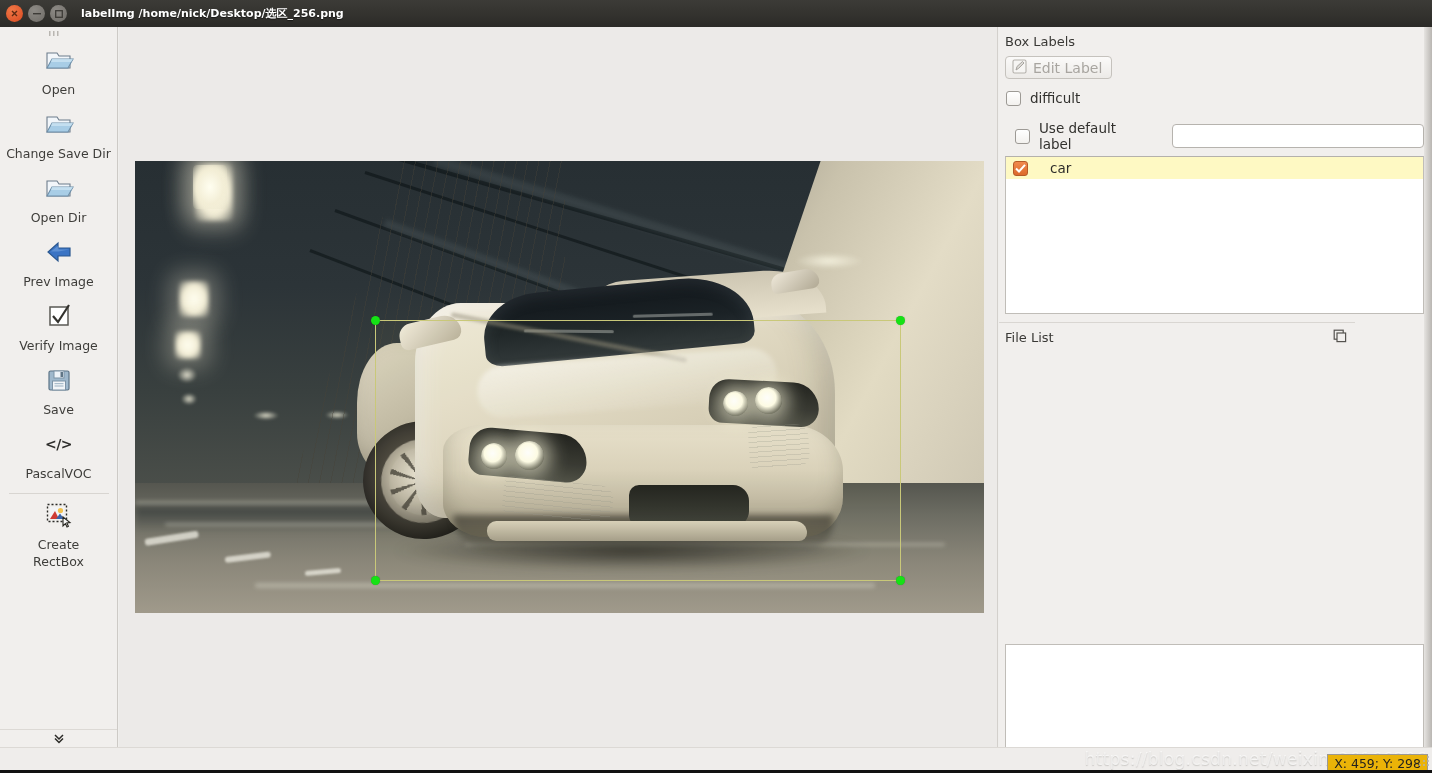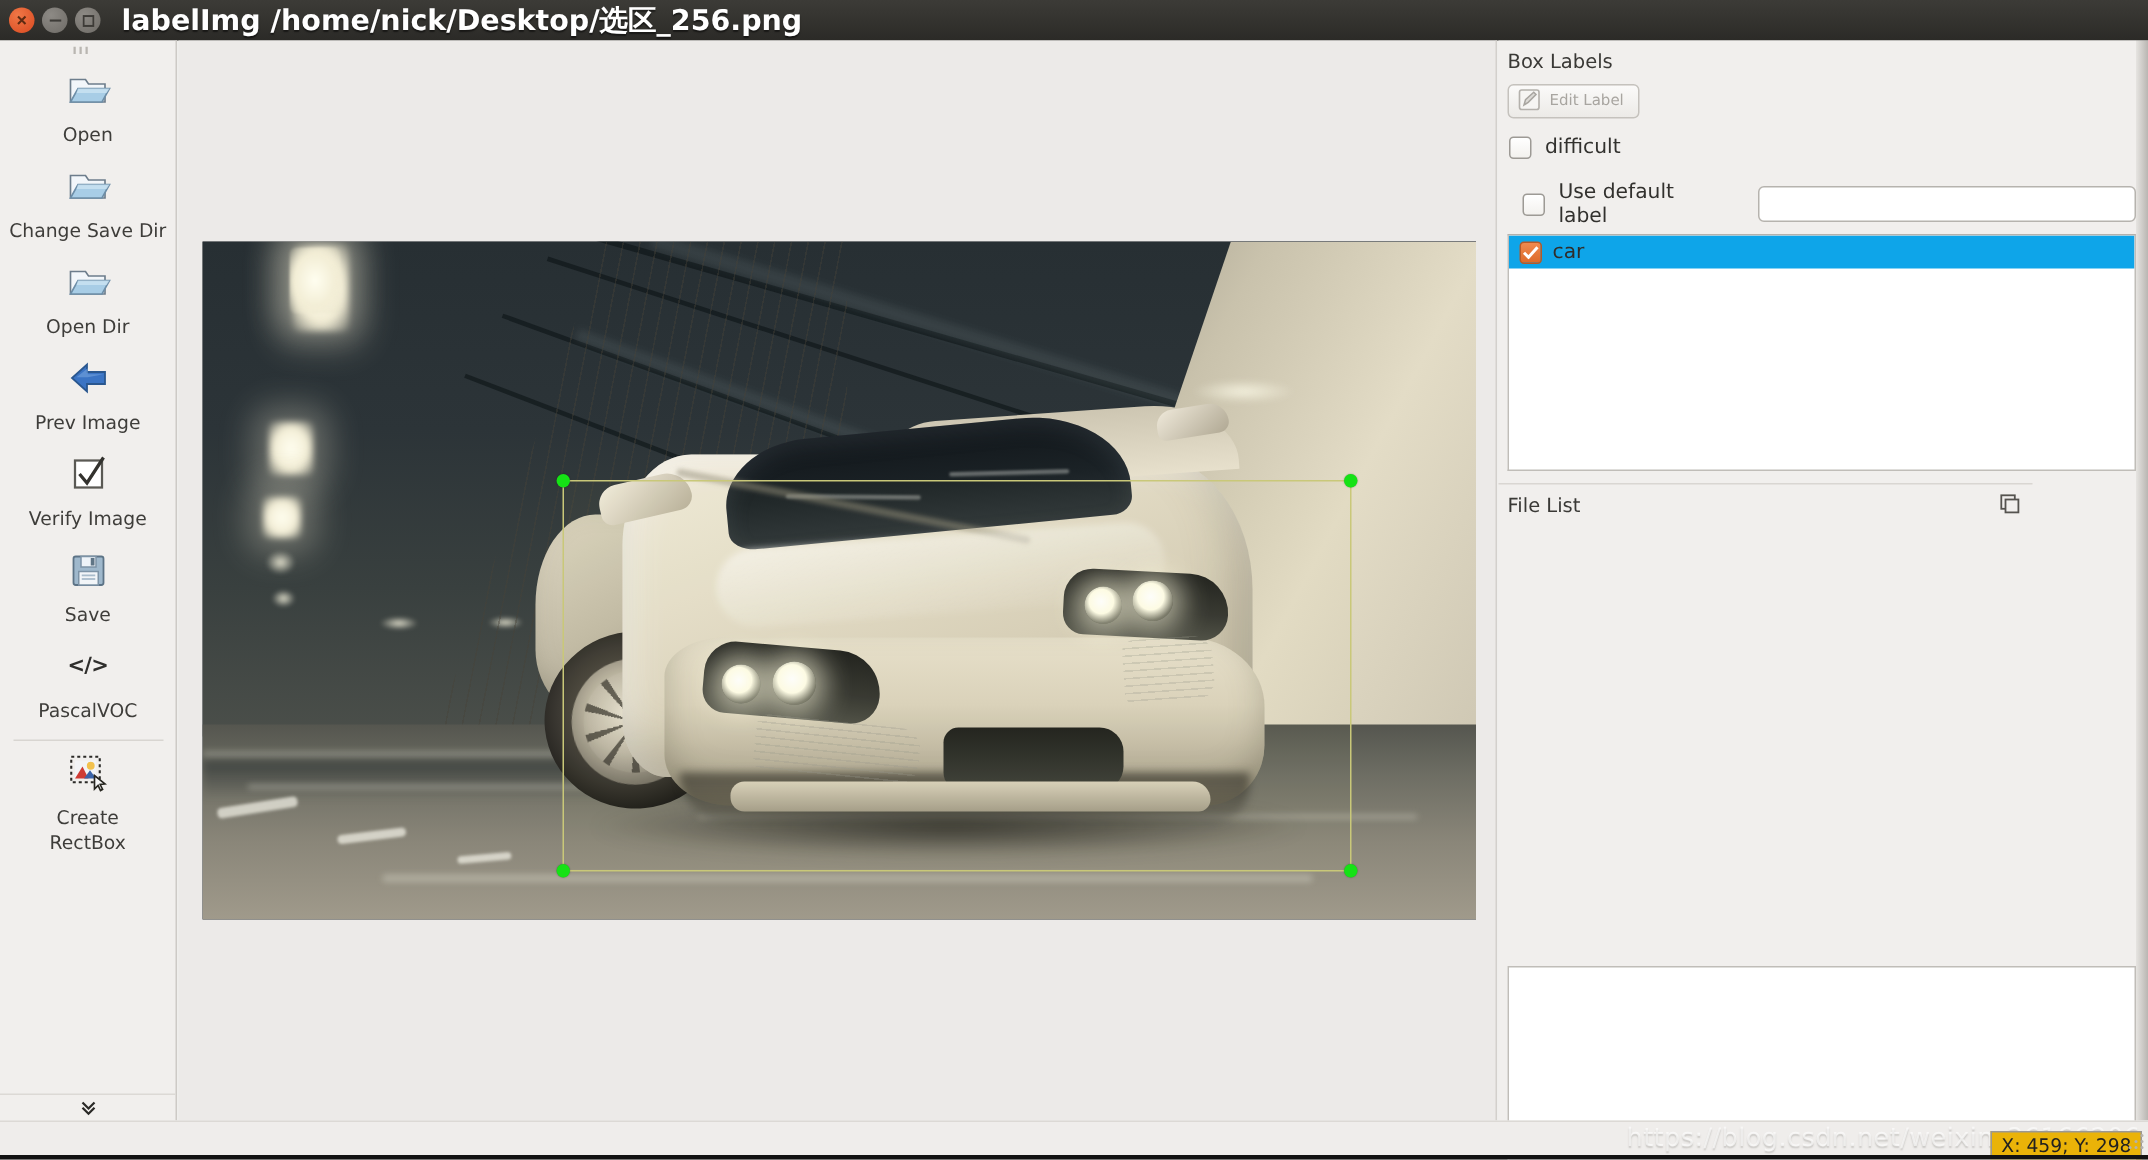--- a/index.html
+++ b/index.html
@@ -30,21 +30,21 @@
   .wbtn {
     width: 17px; height: 17px; border-radius: 50%;
     position: relative;
     display: flex; align-items: center; justify-content: center;
   }
   .wbtn.close { background: radial-gradient(circle at 35% 30%, #f07746, #d94a21); }
   .wbtn.min  { background: radial-gradient(circle at 35% 30%, #8d8a85, #6e6b66); }
   .wbtn.max  { background: radial-gradient(circle at 35% 30%, #8d8a85, #6e6b66); }
   .wbtn svg { display:block; }
   #win-title {
-    color: #ffffff; font-size: 19px; font-weight: bold;
+    color: #ffffff; font-size: 11px; font-weight: bold;
     margin-left: 14px;
     white-space: nowrap;
     text-shadow: 0 1px 1px rgba(0,0,0,.5);
     text-align: right;
   }
 
   
   #toolbar {
     position: absolute; left: 0; top: 27px;
     width: 118px; height: 720px;
@@ -296,21 +296,21 @@
     font-size: 13px; color: #3a3936;
     padding: 7px 0 7px 6px;
   }
   #boxlabels-panel { position:absolute; left:0; top:0; width:425px; }
   .btn-edit {
     margin-left: 6px;
     display: inline-flex; align-items: center; gap: 6px;
     height: 23px; padding: 0 9px 0 6px;
     border: 1px solid #c5c2bd; border-radius: 4px;
     background: linear-gradient(to bottom, #fbfaf9, #eceae7);
-    color: #a8a5a0; font-size: 10px;
+    color: #a8a5a0; font-size: 14px;
   }
   .cbrow {
     display:flex; align-items:center; gap: 9px;
     font-size: 13.5px; color: #32312e;
   }
   .cbox {
     width: 15px; height: 15px;
     border: 1px solid #9d9a95; border-radius: 3px;
     background: linear-gradient(to bottom, #ffffff, #f3f1ee);
   }
@@ -319,23 +319,23 @@
     background: #ffffff;
   }
   #labellist {
     position:absolute; left: 6px; top: 129px;
     width: 419px; height: 158px;
     background: #ffffff;
     border: 1px solid #c0bdb8; border-top: 1px solid #b4b1ac;
     overflow: hidden;
   }
   .label-item {
-    display:flex; align-items:center; gap: 7px;
+    display:flex; align-items:center; gap: 22px;
     height: 22px; padding-left: 7px;
-    background: #0ea5e9;
+    background: #fef9c3;
     font-size: 13.5px; color: #2f2e2b;
   }
   .cbox-on {
     width: 15px; height: 15px; border-radius: 3px;
     border: 1px solid #b55a28;
     background: linear-gradient(to bottom, #f08a4e, #dd6a2a);
     display:flex; align-items:center; justify-content:center;
   }
   #filelist-panel { position: absolute; left:0; top: 295px; width: 356px; }
   .dock-head {

